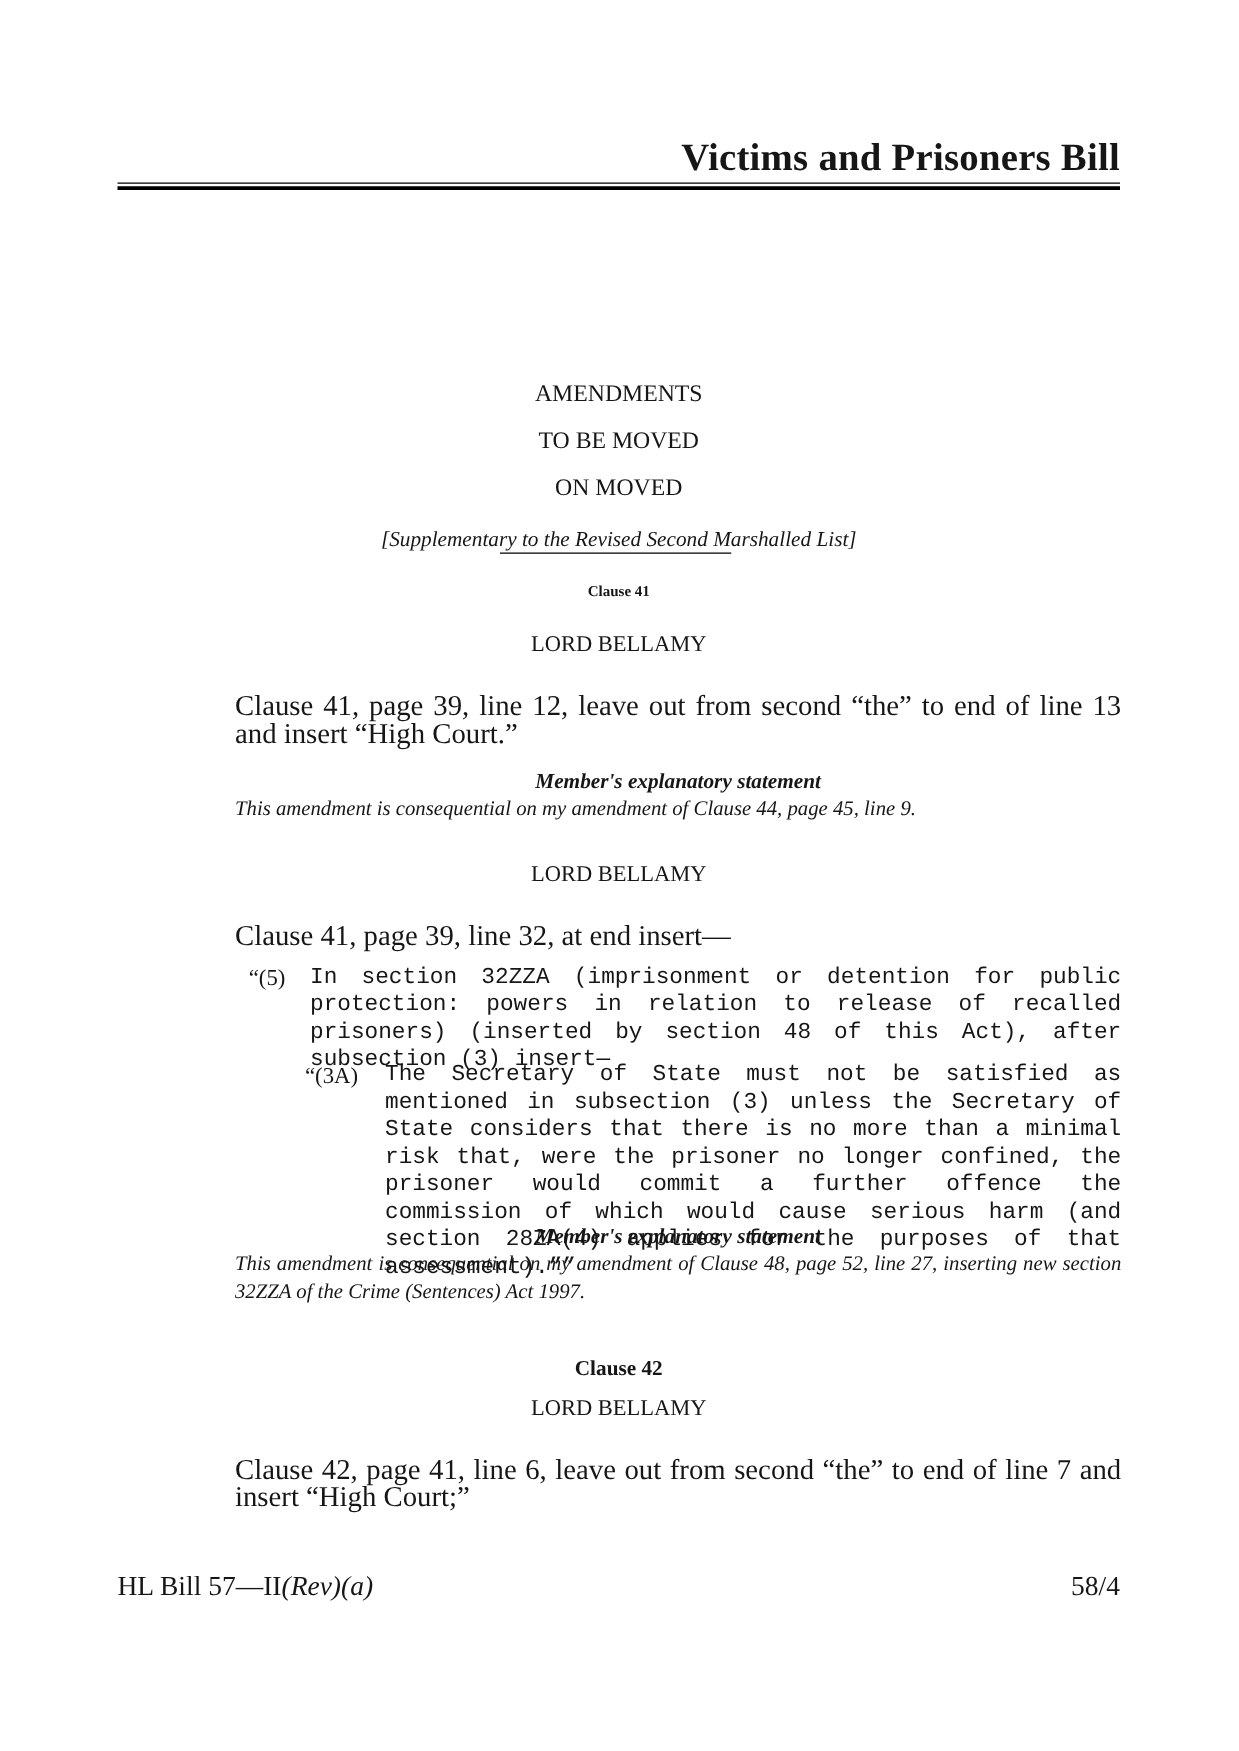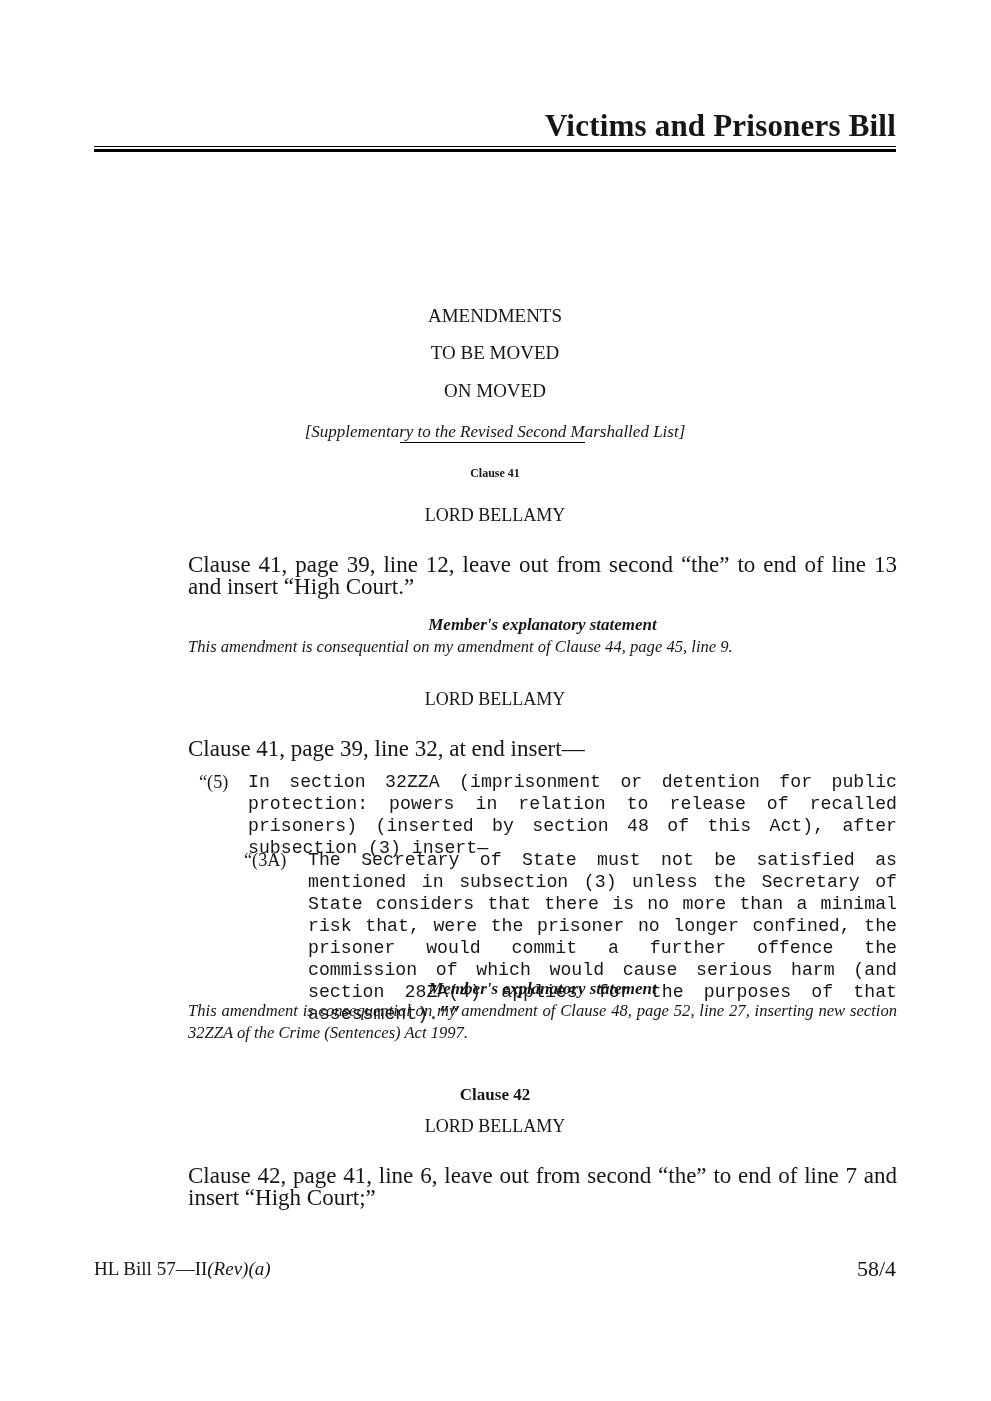--- a/index.html
+++ b/index.html
@@ -117,21 +117,21 @@
       position: absolute;
       top: 0;
       text-align: justify;
       font-family: Liberation Mono, monospace;
     }
     .footer-left {
       position: absolute;
       left: 94px;
       top: 1258px;
       font-family: "Liberation Serif", serif;
-      font-size: 19px;
+      font-size: 22px;
       line-height: 22px;
     }
     .footer-right {
       position: absolute;
       right: 95px;
       top: 1258px;
       font-family: "Liberation Serif", serif;
       font-size: 22px;
       line-height: 22px;
     }

